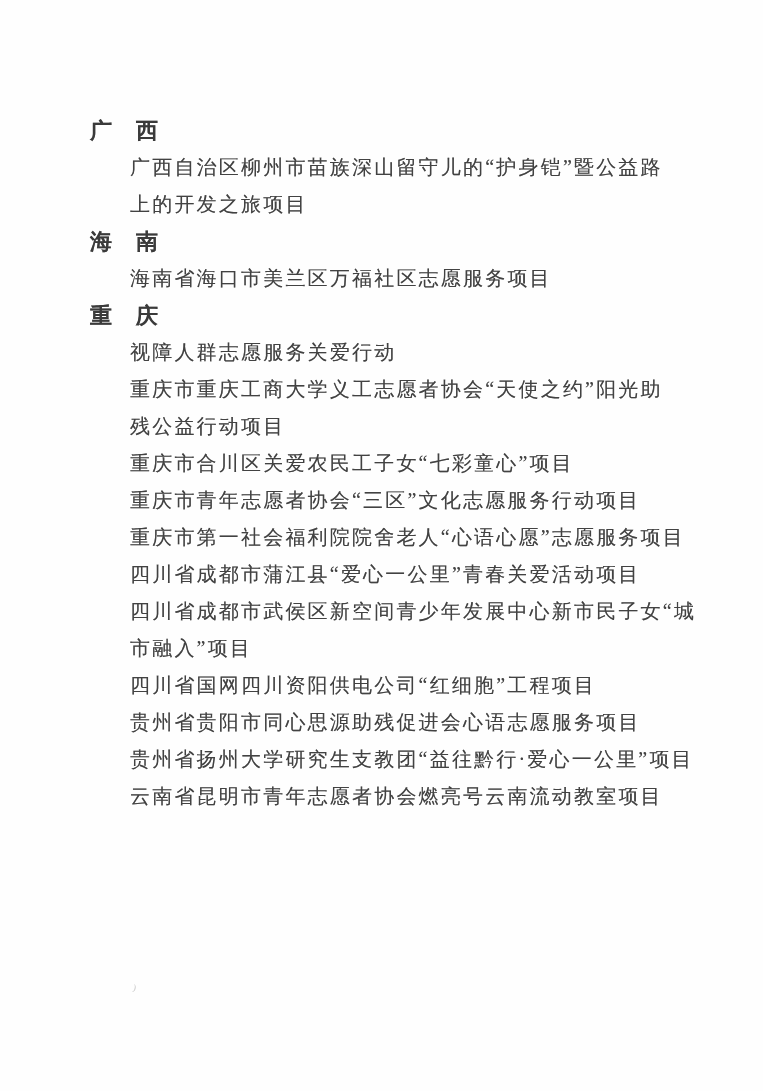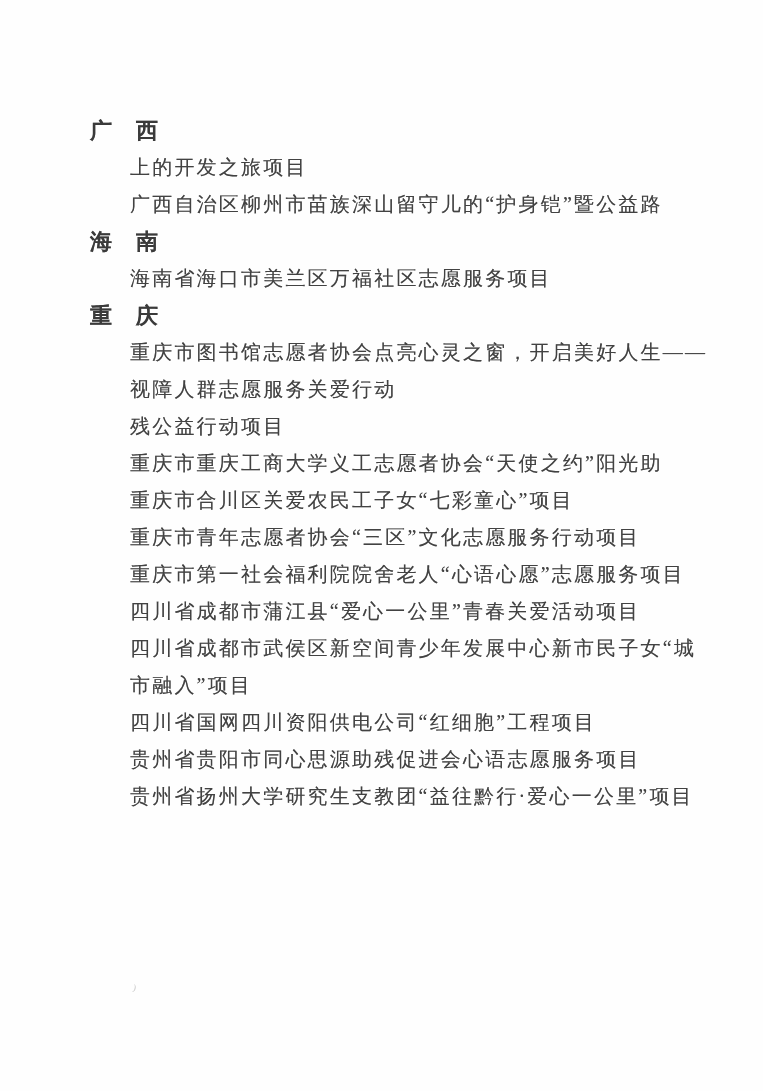--- a/index.html
+++ b/index.html
@@ -54,33 +54,33 @@
     line-height: 8px;
     transform: rotate(12deg);
   }
 </style>
 </head>
 <body>
 
 <div class="page">
   <div class="content">
       <div class="province-heading">广　西</div>
+      <div class="project-line">广西自治区柳州市苗族深山留守儿的“护身铠”暨公益路</div>
       <div class="project-line">上的开发之旅项目</div>
-      <div class="project-line">广西自治区柳州市苗族深山留守儿的“护身铠”暨公益路</div>
       <div class="province-heading">海　南</div>
       <div class="project-line">海南省海口市美兰区万福社区志愿服务项目</div>
       <div class="province-heading">重　庆</div>
-      <div class="project-line">重庆市图书馆志愿者协会点亮心灵之窗，开启美好人生——</div>
       <div class="project-line">视障人群志愿服务关爱行动</div>
+      <div class="project-line">重庆市重庆工商大学义工志愿者协会“天使之约”阳光助</div>
       <div class="project-line">残公益行动项目</div>
-      <div class="project-line">重庆市重庆工商大学义工志愿者协会“天使之约”阳光助</div>
       <div class="project-line">重庆市合川区关爱农民工子女“七彩童心”项目</div>
       <div class="project-line">重庆市青年志愿者协会“三区”文化志愿服务行动项目</div>
       <div class="project-line">重庆市第一社会福利院院舍老人“心语心愿”志愿服务项目</div>
       <div class="project-line">四川省成都市蒲江县“爱心一公里”青春关爱活动项目</div>
       <div class="project-line">四川省成都市武侯区新空间青少年发展中心新市民子女“城</div>
       <div class="project-line">市融入”项目</div>
       <div class="project-line">四川省国网四川资阳供电公司“红细胞”工程项目</div>
       <div class="project-line">贵州省贵阳市同心思源助残促进会心语志愿服务项目</div>
       <div class="project-line">贵州省扬州大学研究生支教团“益往黔行·爱心一公里”项目</div>
+      <div class="project-line">云南省昆明市青年志愿者协会燃亮号云南流动教室项目</div>
     </div>
   <div class="scan-artifact">)</div>
 </div>
 
 </body></html>

